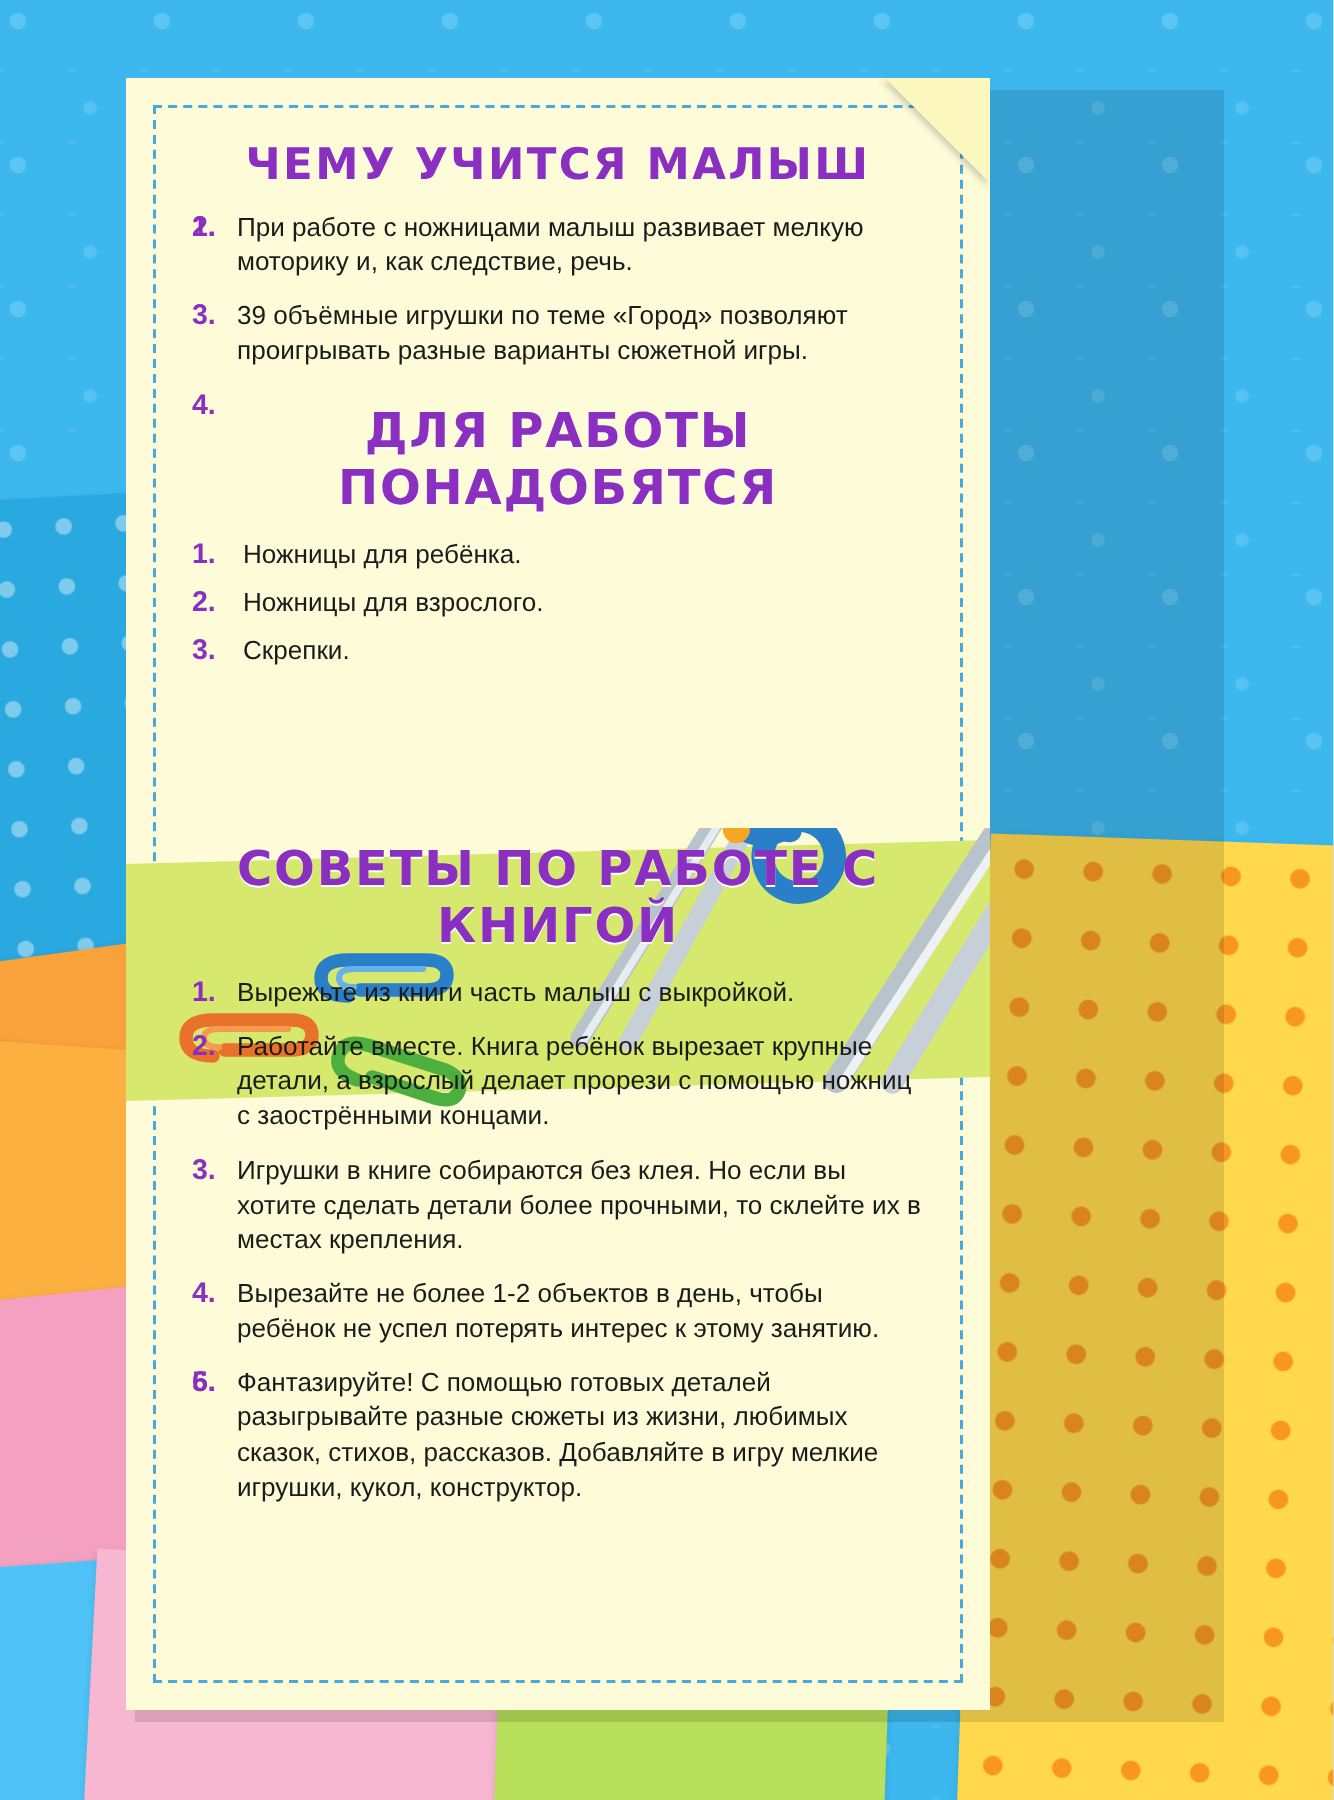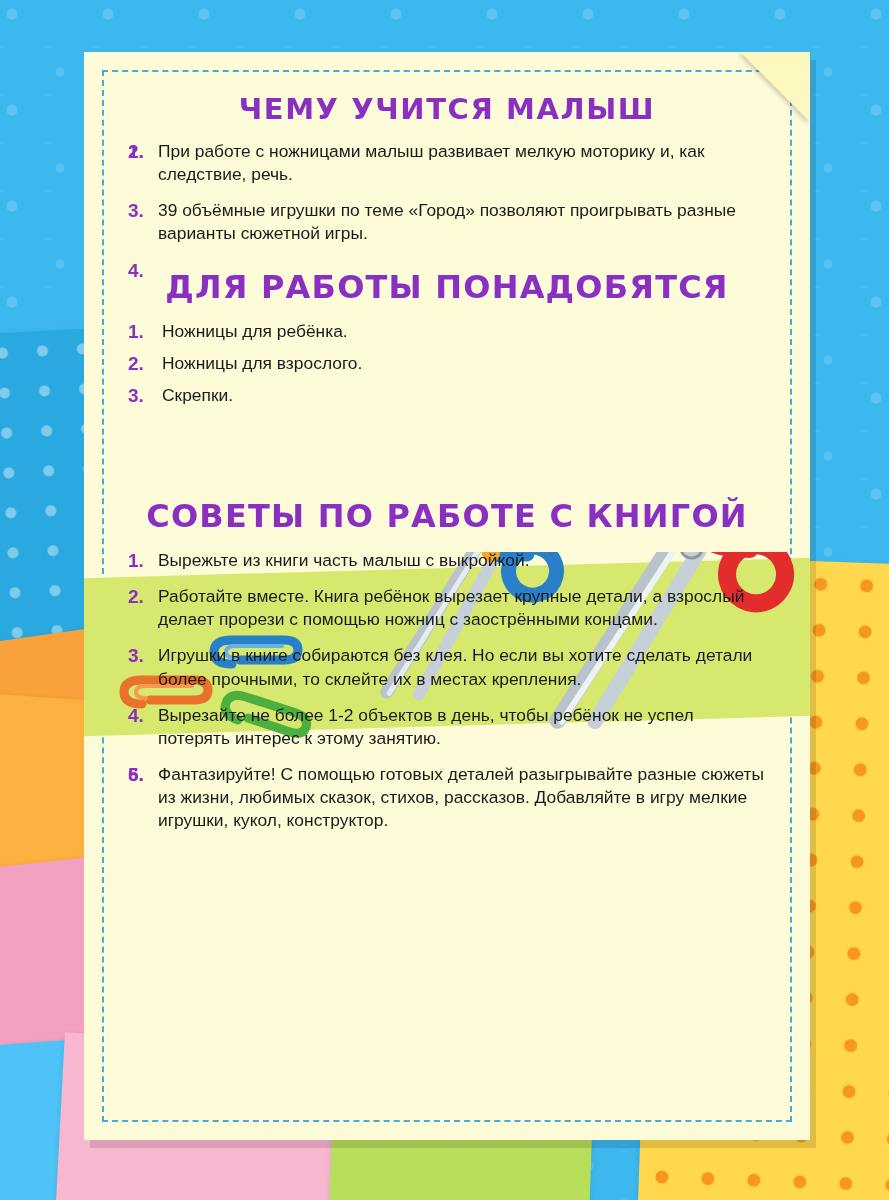--- a/index.html
+++ b/index.html
@@ -112,21 +112,21 @@
     top: 52px;
     width: 726px;
     height: 1088px;
     background: rgba(0,0,0,0.12);
     transform: translate(6px, 8px);
   }
   .card {
     position: absolute;
     left: 84px;
     top: 52px;
-    width: 726px;
+    width: 576px;
     height: 1088px;
     background: #fdfbd8;
     box-sizing: border-box;
     overflow: hidden;
   }
   .card-inner-border {
     position: absolute;
     left: 18px;
     top: 18px;
     right: 18px;
@@ -203,21 +203,21 @@
   .band-art {
     position: absolute;
     left: 0;
     right: 0;
     top: 500px;
     height: 200px;
     pointer-events: none;
   }
 
   .section-2 { margin-top: 22px; }
-  .section-3 { margin-top: 90px; }
+  .section-3 { margin-top: 115px; }
 
   
   svg.art { display: block; }
 </style>
 </head>
 <body>
 
 <div class="page">
 
   <div class="bg-blue"></div>

